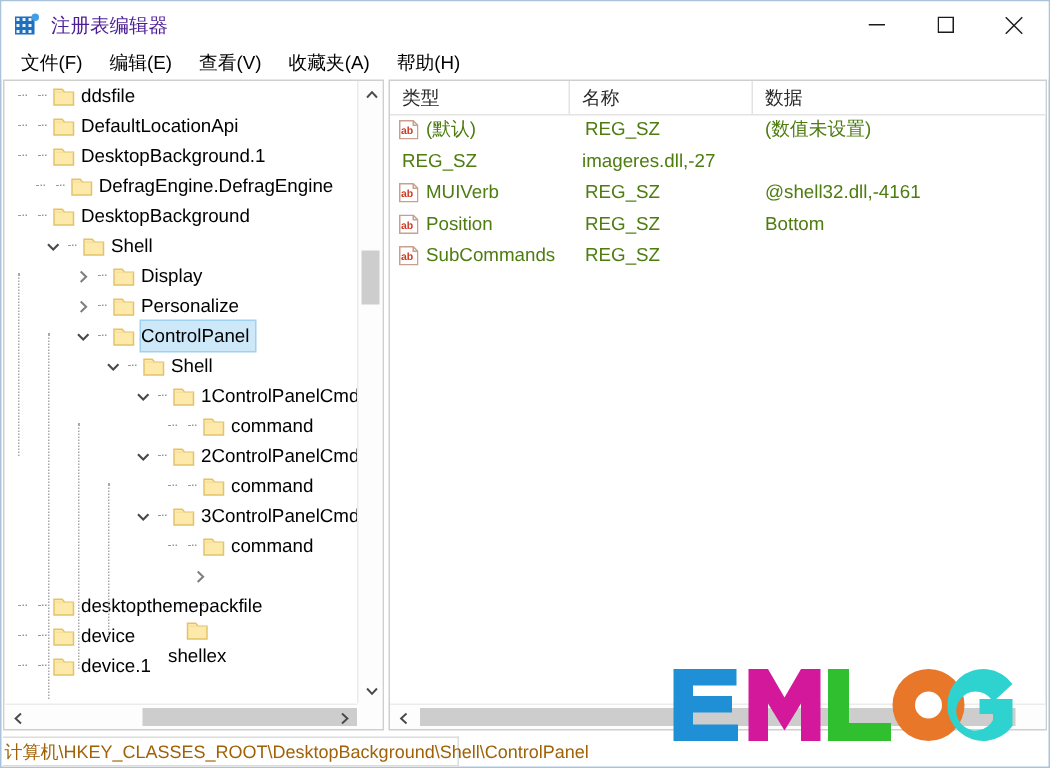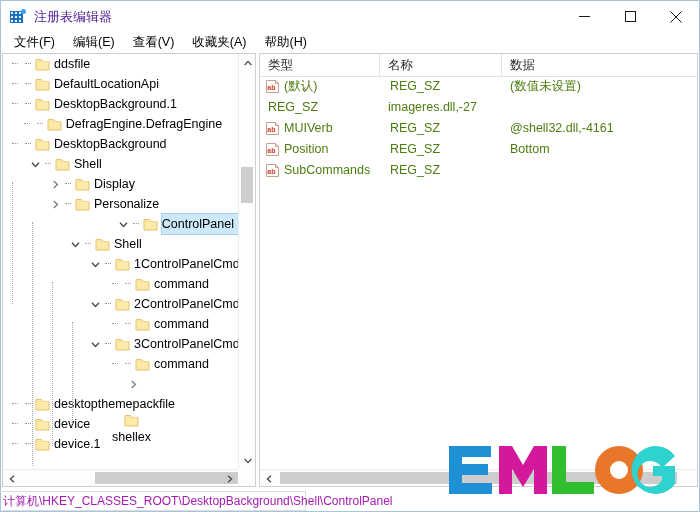--- a/index.html
+++ b/index.html
@@ -182,21 +182,21 @@
     position:absolute;right:0;bottom:0;width:17px;height:17px;background:#fdfdfd;
   }
 
   
   .statusbar{
     position:absolute;left:1px;top:490px;width:304px;height:20px;
     border:1px solid #dcdcdc;border-left:none;box-sizing:border-box;
     background:#ffffff;display:flex;align-items:center;
   }
   .status-text{
-    font-size:12px;color:#a21caf;white-space:nowrap;padding-left:1px;
+    font-size:12px;color:#a16207;white-space:nowrap;padding-left:1px;
     line-height:20px;
   }
 
   
   .emlog{
     position:absolute;left:446px;top:443px;width:230px;height:52px;
   }
   .emlog svg{display:block;}
 </style>
 </head>
@@ -335,21 +335,21 @@
             </span>
             <span class="dash"></span>
             <span class="folder">
               <svg width="15" height="13" viewBox="0 0 15 13">
                 <path d="M1 1.5 h5.5 l1.6 2 h5.9 v8.5 h-13 z" fill="#fde9a9" stroke="#e3c36a" stroke-width="1"></path>
                 <path d="M1 3.5 h12.9" stroke="#f3dc97" stroke-width="0.8" fill="none"></path>
               </svg>
             </span>
             <span class="tlabel">Personalize</span>
           </div>
-          <div class="trow selected" style="padding-left: 46px; justify-content: flex-end;">
+          <div class="trow selected" style="padding-left: 46px;">
             <span class="chev">
               <svg width="9" height="9" viewBox="0 0 9 9">
                 <polyline points="1,2.8 4.5,6.4 8,2.8" fill="none" stroke="#4b4b4b" stroke-width="1.4"></polyline>
               </svg>
             </span>
             <span class="dash"></span>
             <span class="folder">
               <svg width="15" height="13" viewBox="0 0 15 13">
                 <path d="M1 1.5 h5.5 l1.6 2 h5.9 v8.5 h-13 z" fill="#fde9a9" stroke="#e3c36a" stroke-width="1"></path>
                 <path d="M1 3.5 h12.9" stroke="#f3dc97" stroke-width="0.8" fill="none"></path>

